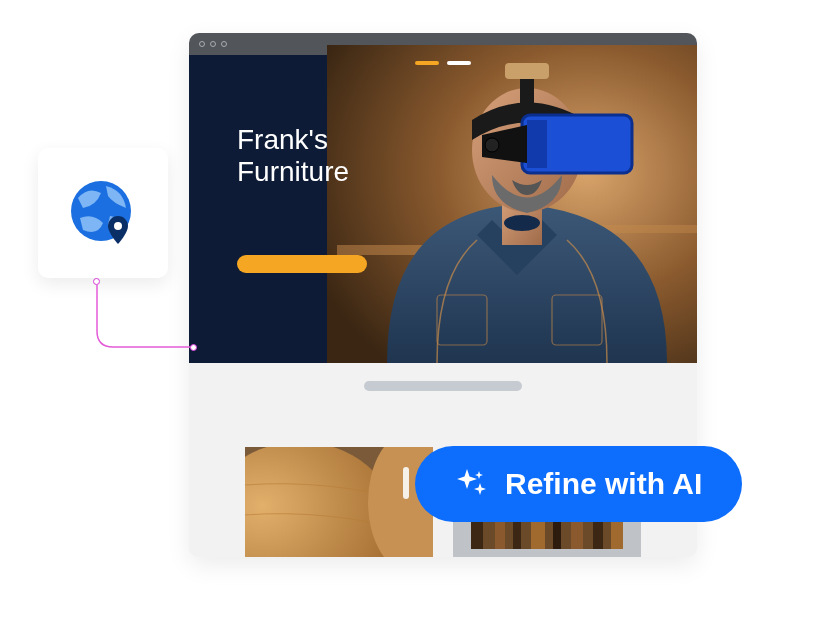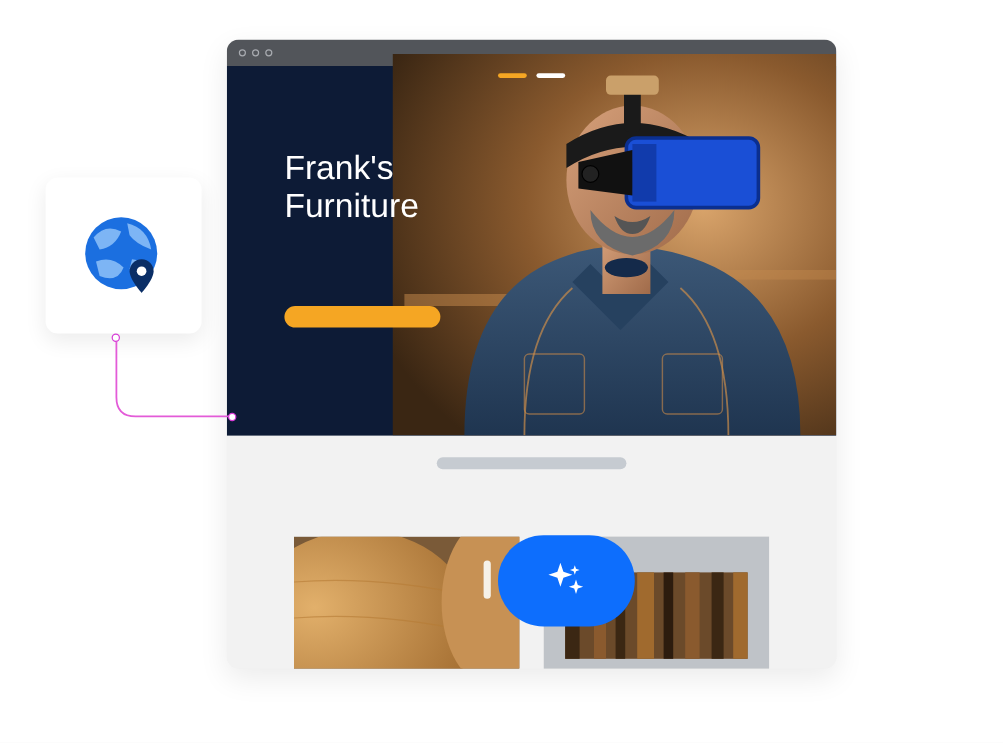--- a/index.html
+++ b/index.html
@@ -297,13 +297,14 @@
 </svg>
 <div class="connector-dot" style="left:93px; top:278px;"></div>
 <div class="connector-dot" style="left:190px; top:344px;"></div>
 
 <div class="refine">
   <svg class="spark" viewBox="0 0 34 34">
     <path d="M 12 2 L 14.5 9.5 L 22 12 L 14.5 14.5 L 12 22 L 9.5 14.5 L 2 12 L 9.5 9.5 Z" fill="#fff"></path>
     <path d="M 25 16 L 26.5 20.5 L 31 22 L 26.5 23.5 L 25 28 L 23.5 23.5 L 19 22 L 23.5 20.5 Z" fill="#fff"></path>
     <path d="M 24 4 L 25 7 L 28 8 L 25 9 L 24 12 L 23 9 L 20 8 L 23 7 Z" fill="#fff"></path>
   </svg>
+  <span>Refine with AI</span>
 </div>
 
 </body></html>

